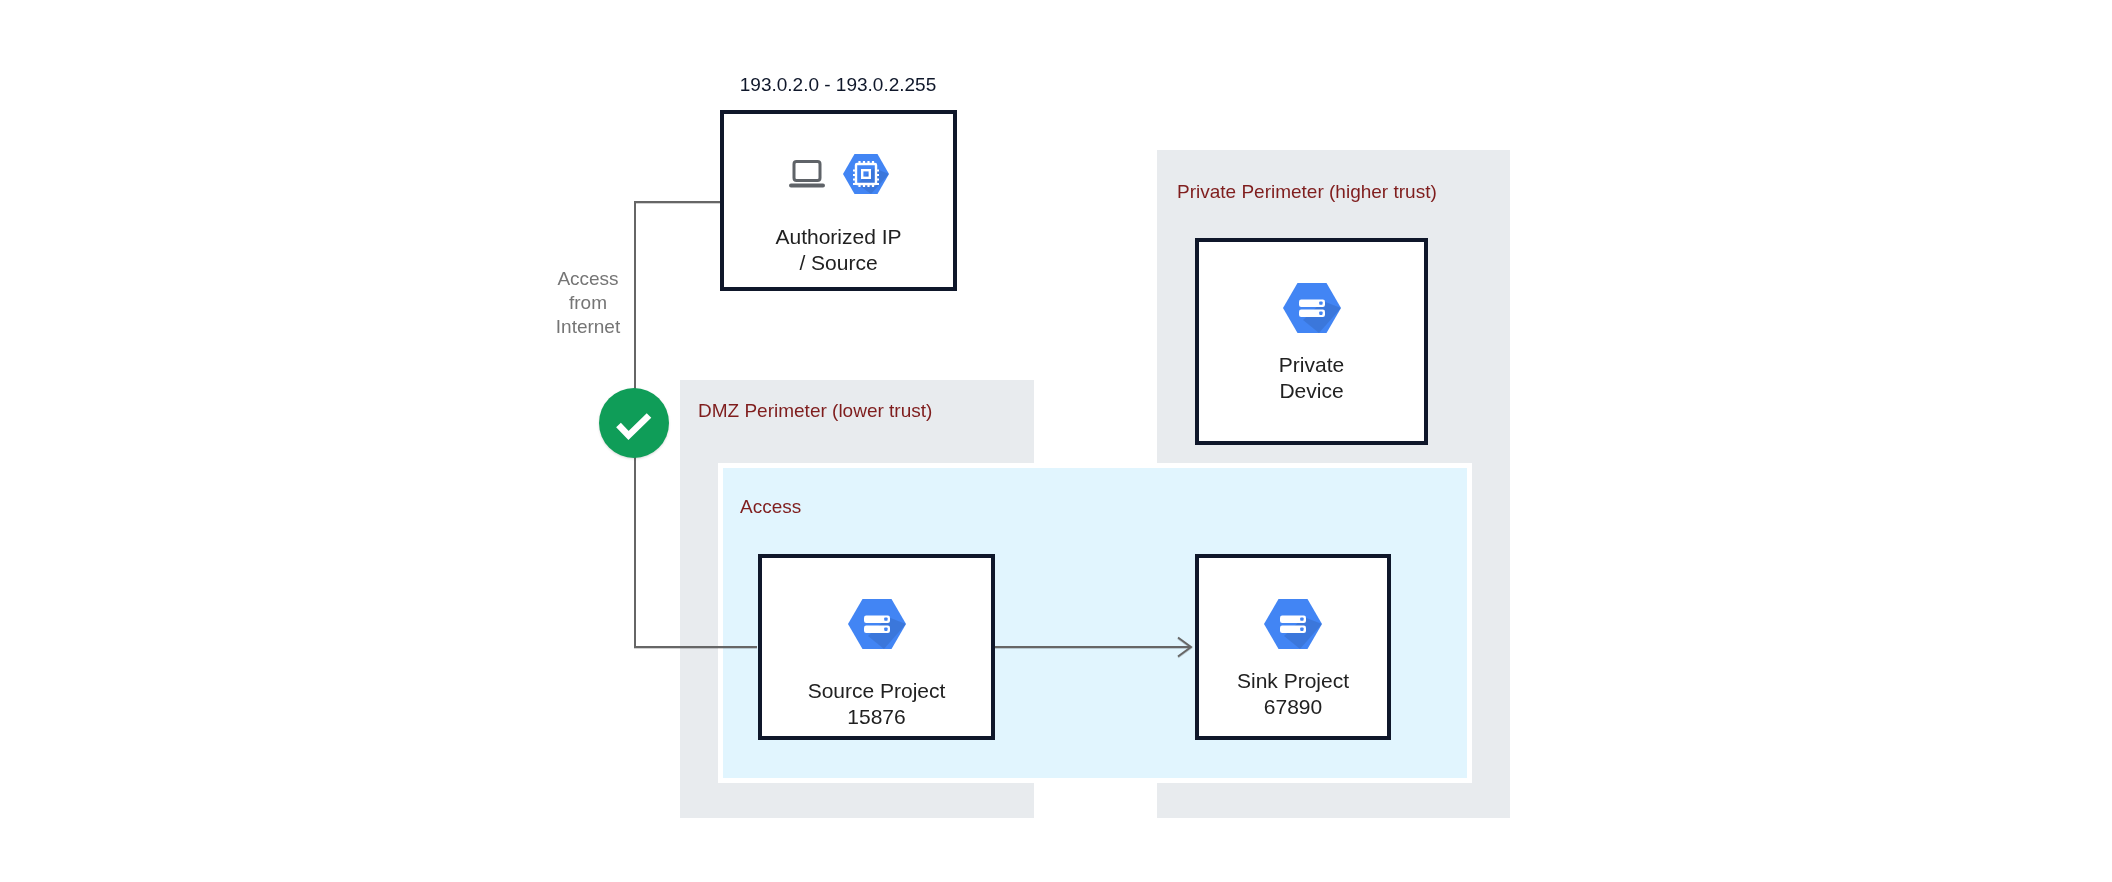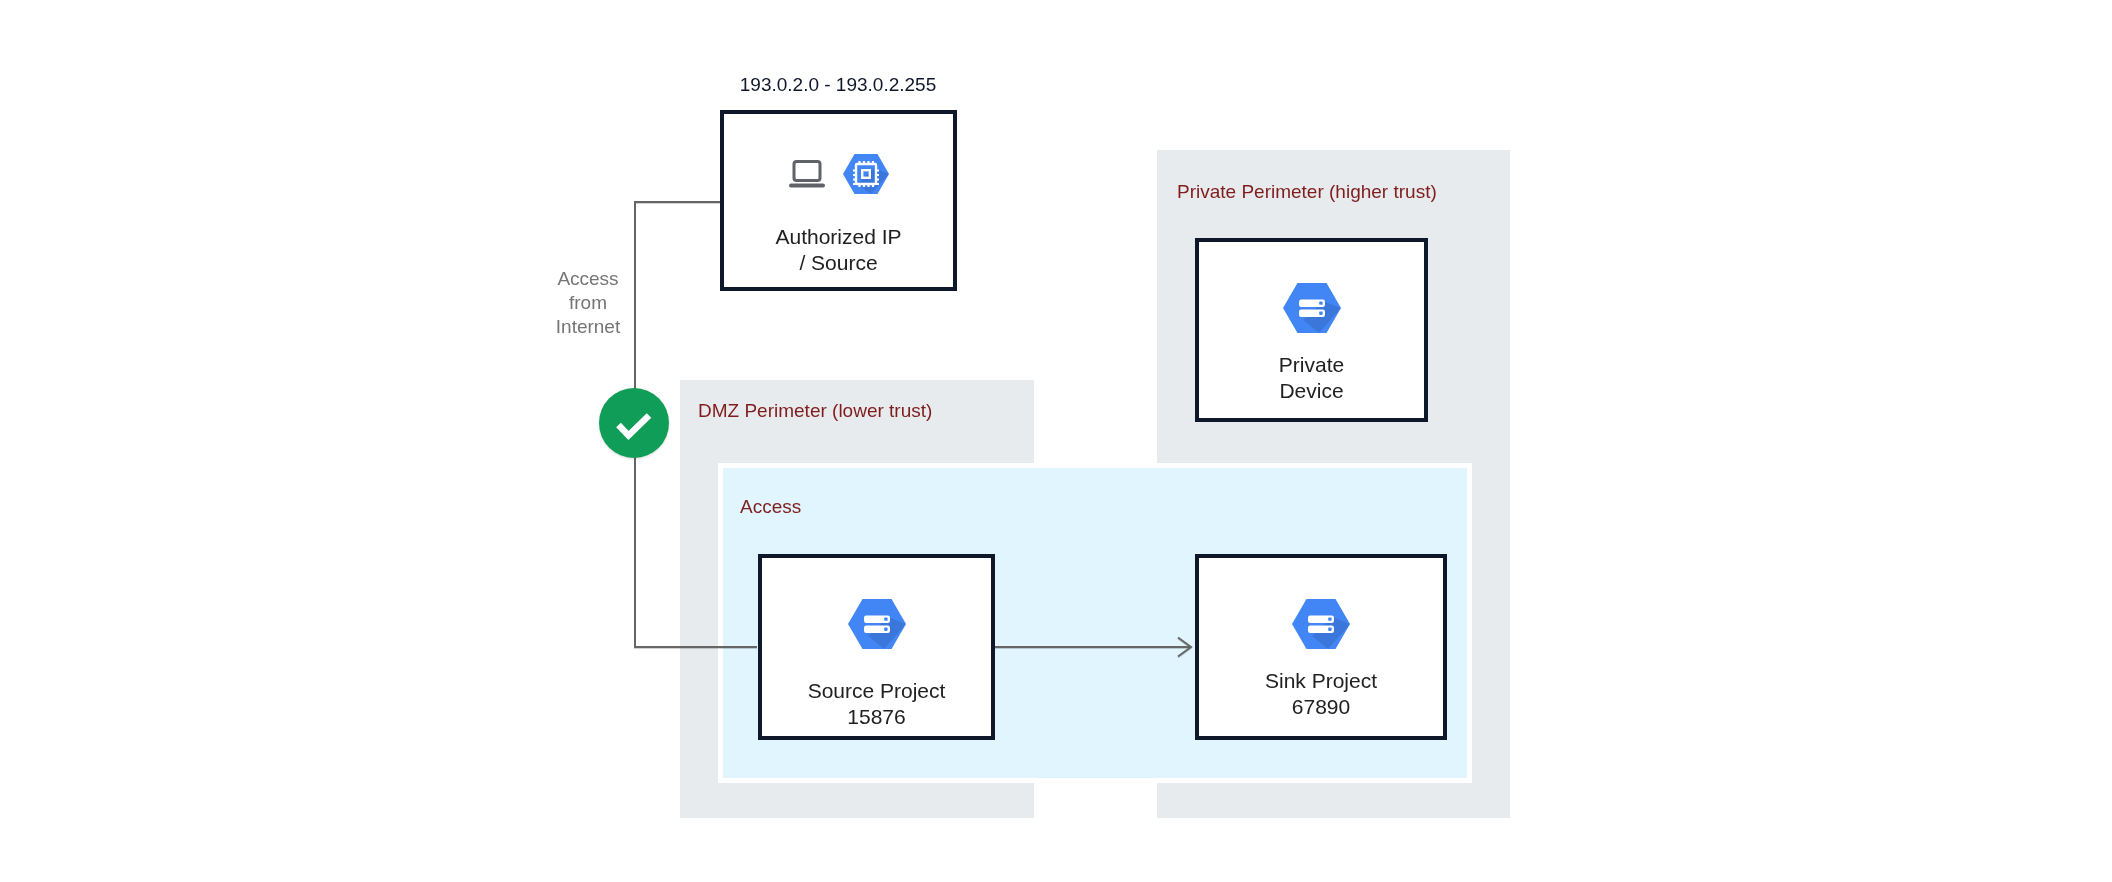--- a/index.html
+++ b/index.html
@@ -44,22 +44,22 @@
   }
   .node-text{
     color:#212121;font-size:21px;line-height:26px;
   }
   #authorized-node{left:720px;top:110px;width:237px;height:181px;}
   #authorized-node .icon-row{
     margin-top:40px;display:flex;align-items:center;gap:18px;height:40px;
   }
   #authorized-node .node-text{margin-top:30px;}
   #source-node{left:758px;top:554px;width:237px;height:186px;gap:10px;}
-  #sink-node{left:1195px;top:554px;width:252px;height:186px;}
-  #private-node{left:1195px;top:238px;width:233px;height:184px;}
+  #sink-node{left:1195px;top:554px;width:196px;height:186px;}
+  #private-node{left:1195px;top:238px;width:233px;height:207px;}
   .project-node .hex-wrap{margin-top:41px;height:50px;}
   .project-node .node-text{margin-top:19px;}
 
   
   #ip-range-label{
     left:638px;top:74px;width:400px;text-align:center;
     color:#0f172a;font-size:19px;line-height:22px;
   }
   #access-label{
     left:520px;top:267px;width:136px;text-align:center;

